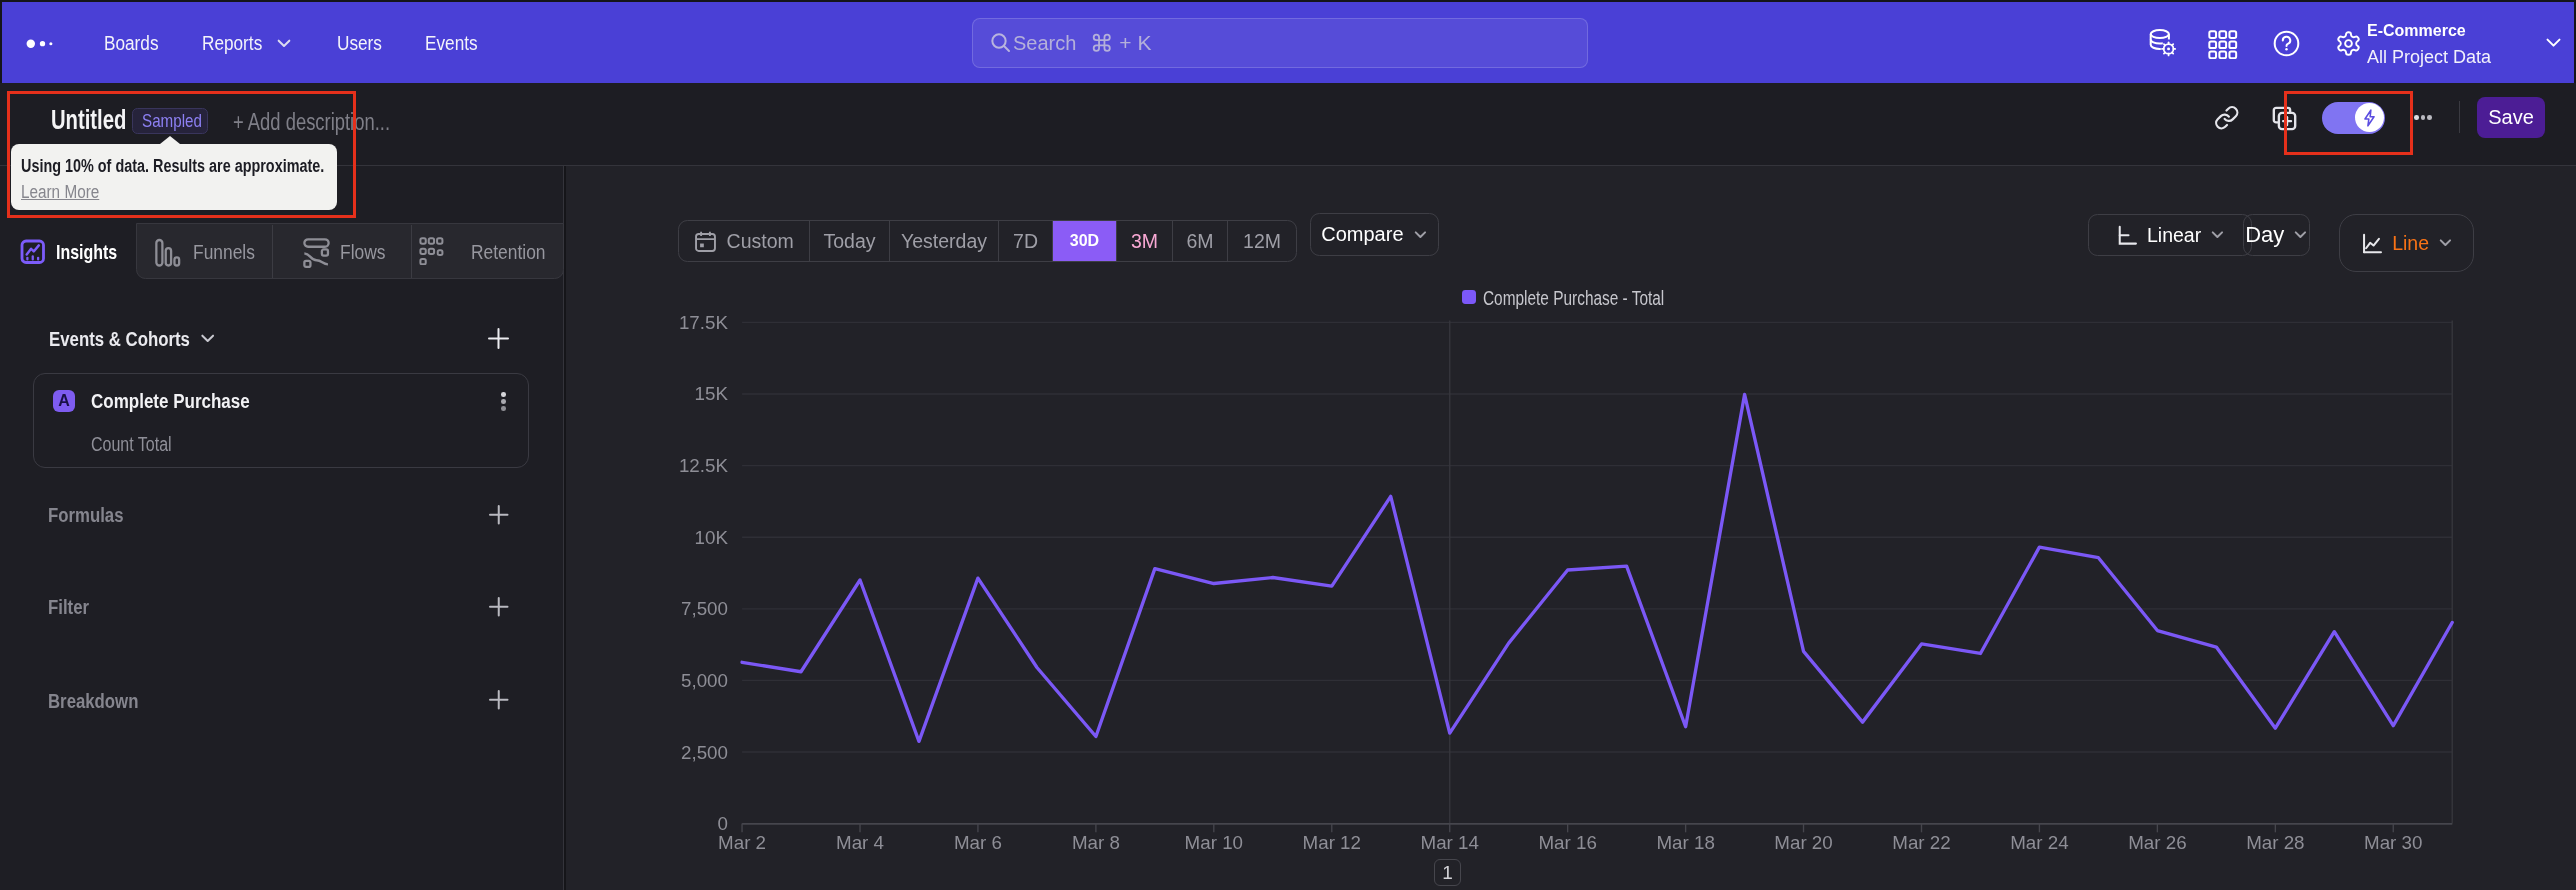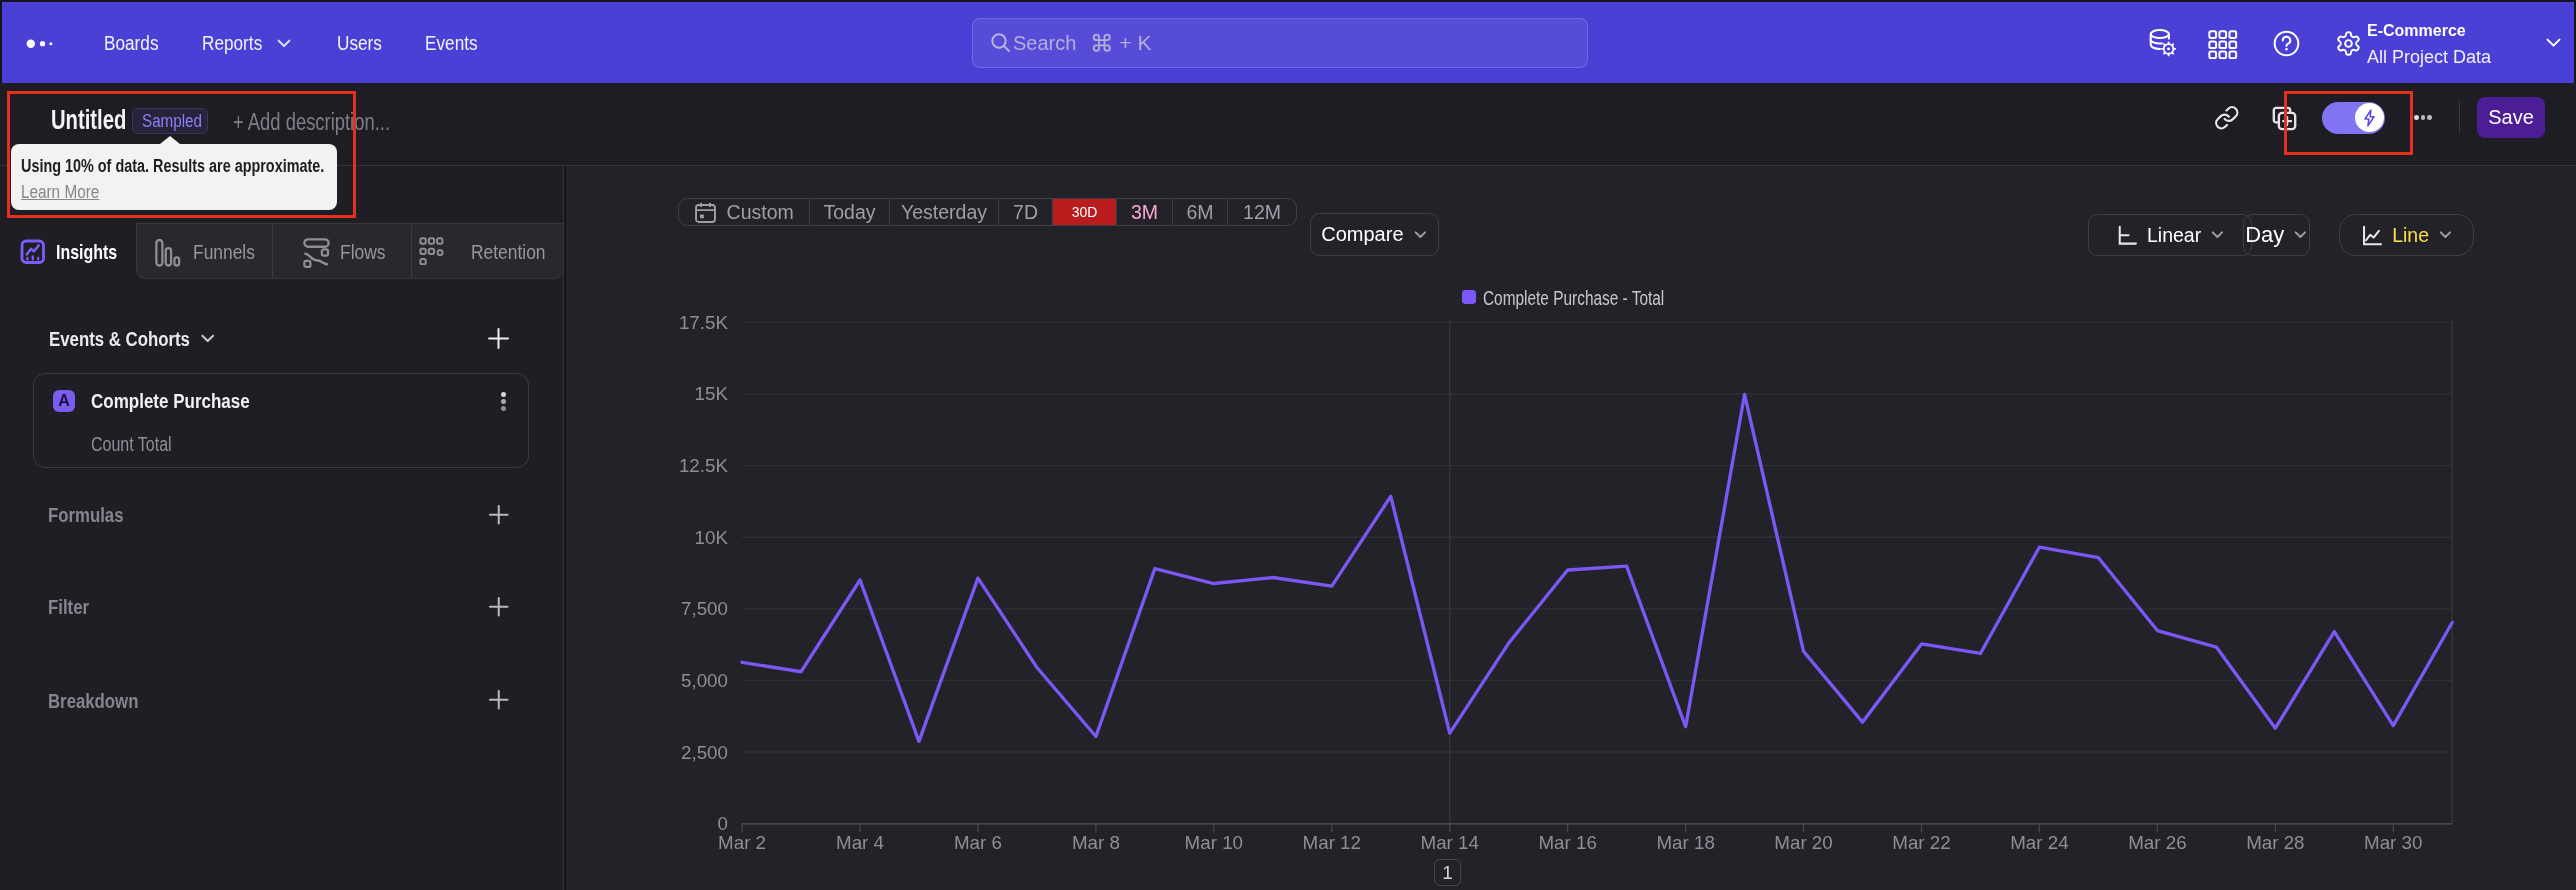--- a/index.html
+++ b/index.html
@@ -213,36 +213,36 @@
 <div class="a sx86" style="left:48px;top:690px;font-size:19.5px;font-weight:700;color:#85858e">Breakdown</div>
 <svg class="a" style="left:488px;top:689px" width="21.5" height="21.5" viewBox="0 0 32 32">
     <g stroke="#b9b9c0" stroke-width="3" stroke-linecap="round">
       <line x1="16" y1="3" x2="16" y2="29"></line>
       <line x1="3" y1="16" x2="29" y2="16"></line>
     </g>
   </svg>
 
 <div class="a" style="left:566px;top:166px;width:2010px;height:725px;background:#222228"></div>
 
-<div class="a" style="left:678px;top:198px;width:619px;height:28px;border:1.3px solid #3e3e45;border-radius:9.4px;display:flex;overflow:hidden">
+<div class="a" style="left:678px;top:220px;width:619px;height:42px;border:1.3px solid #3e3e45;border-radius:9.4px;display:flex;overflow:hidden">
   <div style="width:131px;display:flex;align-items:center;justify-content:center;gap:9.4px;border-right:1.3px solid #3e3e45;color:#9f9fa7;font-size:19.5px">
     <svg width="23" height="23" viewBox="0 0 34 34">
         <g fill="none" stroke="#9f9fa7" stroke-width="2.8">
           <rect x="3" y="6" width="28" height="25" rx="4"></rect>
           <line x1="10.5" y1="2.5" x2="10.5" y2="9"></line>
           <line x1="23.5" y1="2.5" x2="23.5" y2="9"></line>
           <line x1="3" y1="13.5" x2="31" y2="13.5"></line>
           <rect x="9" y="20" width="5.5" height="5.5" fill="#9f9fa7" stroke="none"></rect>
         </g>
       </svg>
     Custom</div>
   <div style="width:80px;display:flex;align-items:center;justify-content:center;border-right:1.3px solid #3e3e45;color:#9f9fa7;font-size:19.5px">Today</div>
   <div style="width:109px;display:flex;align-items:center;justify-content:center;border-right:1.3px solid #3e3e45;color:#9f9fa7;font-size:19.5px">Yesterday</div>
   <div style="width:54px;display:flex;align-items:center;justify-content:center;border-right:1.3px solid #3e3e45;color:#9f9fa7;font-size:19.5px">7D</div>
-  <div style="width:64px;display:flex;align-items:center;justify-content:center;border-right:1.3px solid #3e3e45;color:#fff;font-weight:400;background:#b91c1c;font-size:14px">30D</div>
+  <div style="width:64px;display:flex;align-items:center;justify-content:center;border-right:1.3px solid #3e3e45;color:#fff;font-weight:700;background:#8b5cf6;font-size:16px">30D</div>
   <div style="width:56px;display:flex;align-items:center;justify-content:center;border-right:1.3px solid #3e3e45;color:#f9a8d4;font-size:19.5px">3M</div>
   <div style="width:55px;display:flex;align-items:center;justify-content:center;border-right:1.3px solid #3e3e45;color:#9f9fa7;font-size:19.5px">6M</div>
   <div style="flex:1;display:flex;align-items:center;justify-content:center;color:#9f9fa7;font-size:19.5px">12M</div>
 </div>
 <div class="a" style="left:1310px;top:213px;width:129px;height:43px;border:1.3px solid #3e3e45;border-radius:9.4px;display:flex;align-items:center;justify-content:center;gap:9.4px;color:#fff;font-size:20px">Compare<svg width="14.8" height="10" viewBox="0 0 22 15">
       <polyline points="4,3.5 11,10.5 18,3.5" fill="none" stroke="#9f9fa7" stroke-width="3" stroke-linecap="round" stroke-linejoin="round"></polyline>
     </svg></div>
 
 <div class="a" style="left:2088px;top:214px;width:164px;height:42px;border:1.3px solid #3e3e45;border-radius:9.4px;display:flex;align-items:center;justify-content:center;gap:8.7px;color:#fff;font-size:19.5px">
   <svg width="23" height="23" viewBox="0 0 34 34">
@@ -250,21 +250,21 @@
         <path d="M7 4 V29 H31"></path>
         <path d="M7 16.5 H20"></path>
       </g>
     </svg>
   Linear<svg width="14.8" height="10" viewBox="0 0 22 15">
       <polyline points="4,3.5 11,10.5 18,3.5" fill="none" stroke="#9f9fa7" stroke-width="3" stroke-linecap="round" stroke-linejoin="round"></polyline>
     </svg></div>
 <div class="a" style="left:2243px;top:214px;width:67px;height:42px;border:1.3px solid #3e3e45;border-radius:9.4px;display:flex;align-items:center;justify-content:center;gap:8.7px;color:#fff;font-size:22px">Day<svg width="14.8" height="10" viewBox="0 0 22 15">
       <polyline points="4,3.5 11,10.5 18,3.5" fill="none" stroke="#9f9fa7" stroke-width="3" stroke-linecap="round" stroke-linejoin="round"></polyline>
     </svg></div>
-<div class="a" style="left:2339px;top:214px;width:135px;height:42px;border:1.3px solid #3e3e45;border-radius:17px;display:flex;align-items:center;justify-content:center;gap:8.7px;color:#fde047;font-size:19.5px">
+<div class="a" style="left:2339px;top:214px;width:135px;height:58px;border:1.3px solid #3e3e45;border-radius:17px;display:flex;align-items:center;justify-content:center;gap:8.7px;color:#f97316;font-size:19.5px">
   <svg width="23" height="23" viewBox="0 0 34 34">
       <g fill="none" stroke="#e8e8ec" stroke-width="3" stroke-linecap="round" stroke-linejoin="round">
         <path d="M6 4 V30"></path>
         <path d="M6 30 H31"></path>
         <polyline points="9,24 15,16 20,20 28,10"></polyline>
       </g>
     </svg>
   Line<svg width="14.8" height="10" viewBox="0 0 22 15">
       <polyline points="4,3.5 11,10.5 18,3.5" fill="none" stroke="#9f9fa7" stroke-width="3" stroke-linecap="round" stroke-linejoin="round"></polyline>
     </svg></div>

